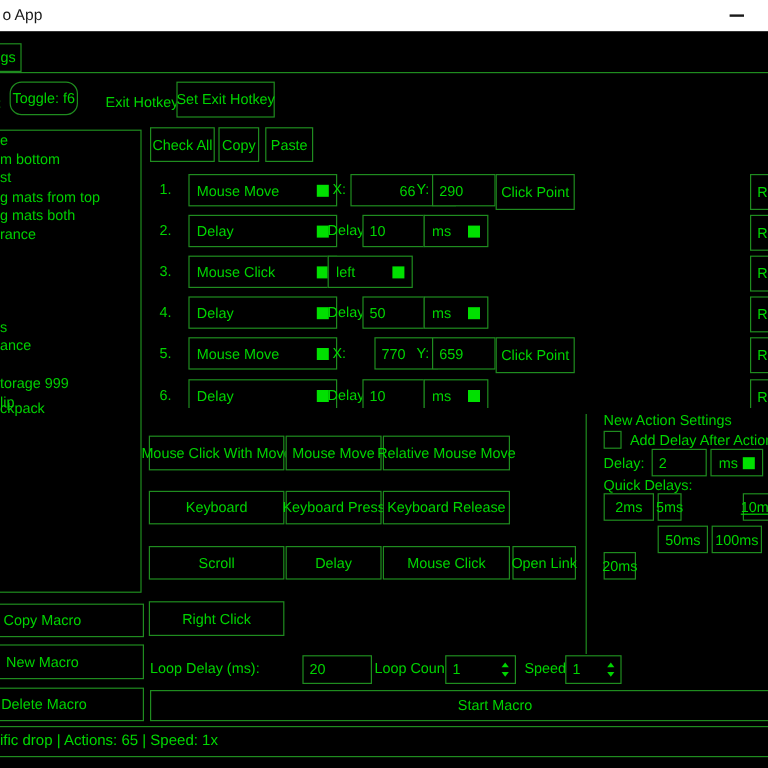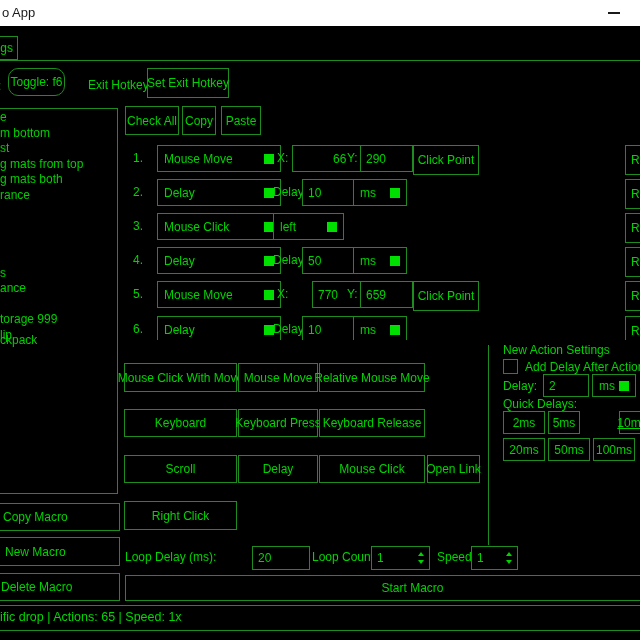--- a/index.html
+++ b/index.html
@@ -193,23 +193,23 @@
 <div class="abs checkbox"></div>
 <span class="abs gtxt" style="left:525px;top:360px;">Add Delay After Action</span>
 <span class="abs gtxt" style="left:503px;top:379px;">Delay:</span>
 <div class="abs boxin" style="left:543px;top:374px;width:46px;height:23px;">2</div>
 <div class="abs dd" style="left:592px;top:374px;width:44px;height:23px;">
   <span>ms</span>
   <span class="sq"></span>
 </div>
 <span class="abs gtxt" style="left:503px;top:397px;">Quick Delays:</span>
 <div class="abs btn" style="left:503px;top:411px;width:42px;height:23px;">2ms</div>
-<div class="abs btn" style="left:548px;top:411px;width:32px;height:23px;">5ms</div>
+<div class="abs btn" style="left:548px;top:411px;width:20px;height:23px;">5ms</div>
 <div class="abs btn" style="left:619px;top:411px;width:26px;height:23px;text-decoration:underline;">10ms</div>
-<div class="abs btn" style="left:503px;top:438px;width:42px;height:23px;">20ms</div>
+<div class="abs btn" style="left:503px;top:460px;width:27px;height:23px;">20ms</div>
 <div class="abs btn" style="left:548px;top:438px;width:42px;height:23px;">50ms</div>
 <div class="abs btn" style="left:593px;top:438px;width:42px;height:23px;">100ms</div>
 
 <span class="abs gtxt" style="left:125px;top:550px;">Loop Delay (ms):</span>
 <div class="abs boxin" style="left:252px;top:546px;width:58px;height:24px;">20</div>
 <span class="abs gtxt" style="left:312px;top:550px;">Loop Count:</span>
 <div class="abs boxin" style="left:371px;top:546px;width:59px;height:24px;">
   <span>1</span>
   <span class="spin">
     <span class="tri-up"></span>

